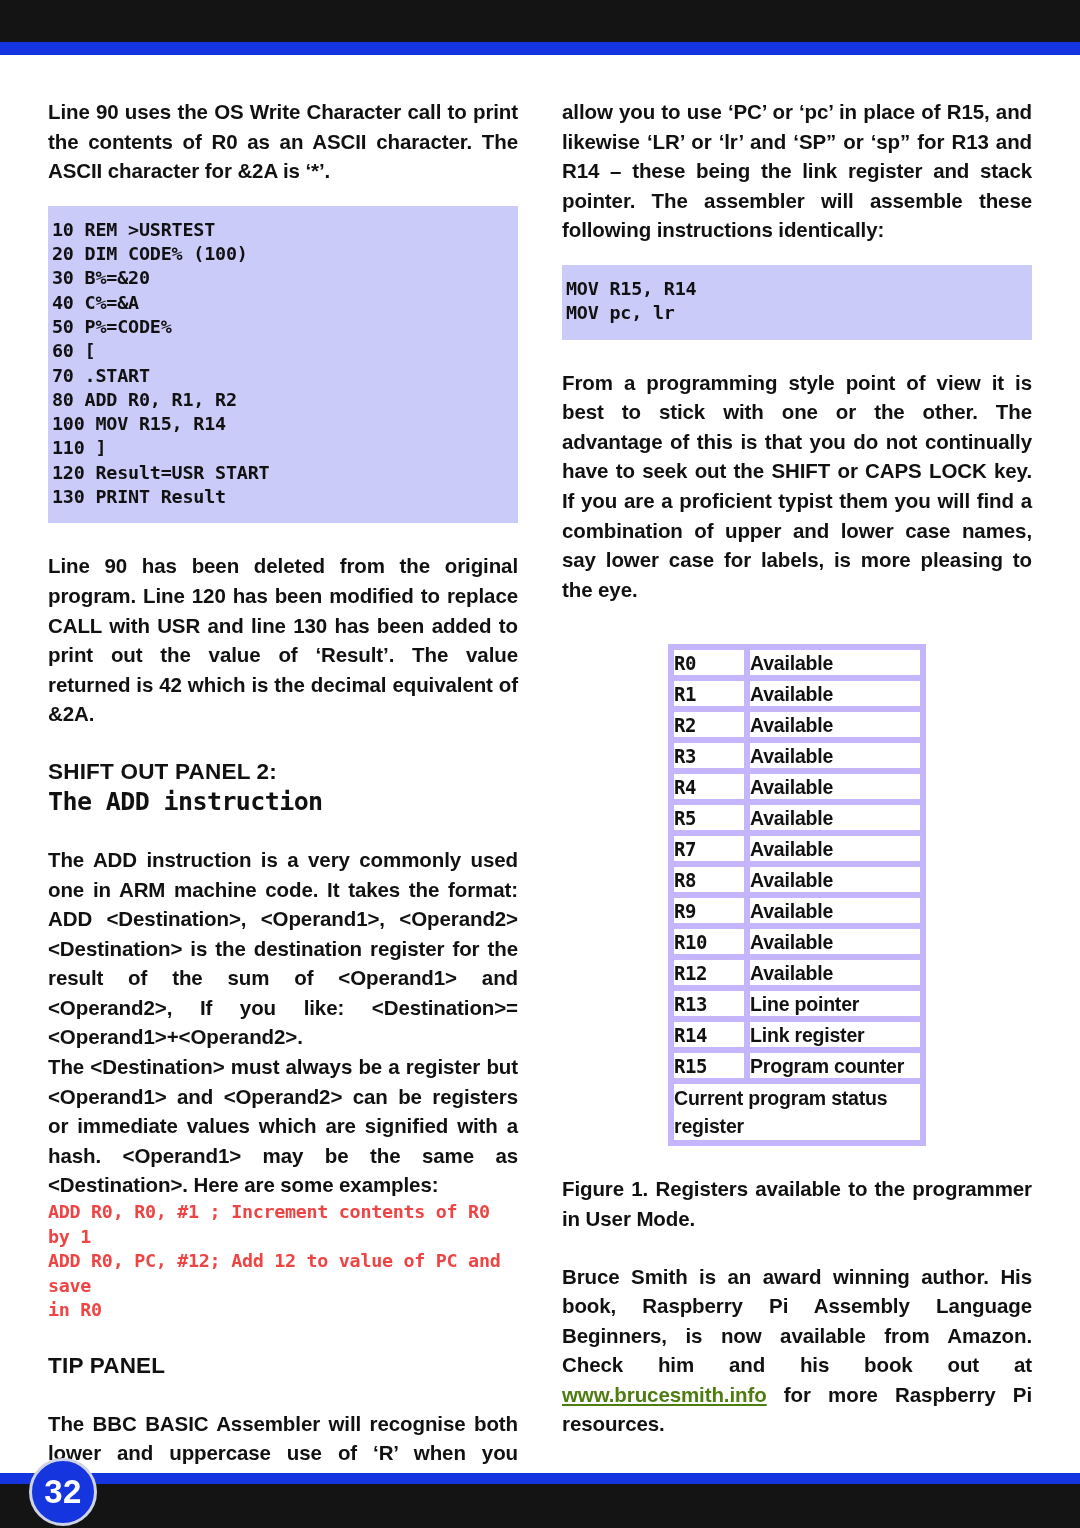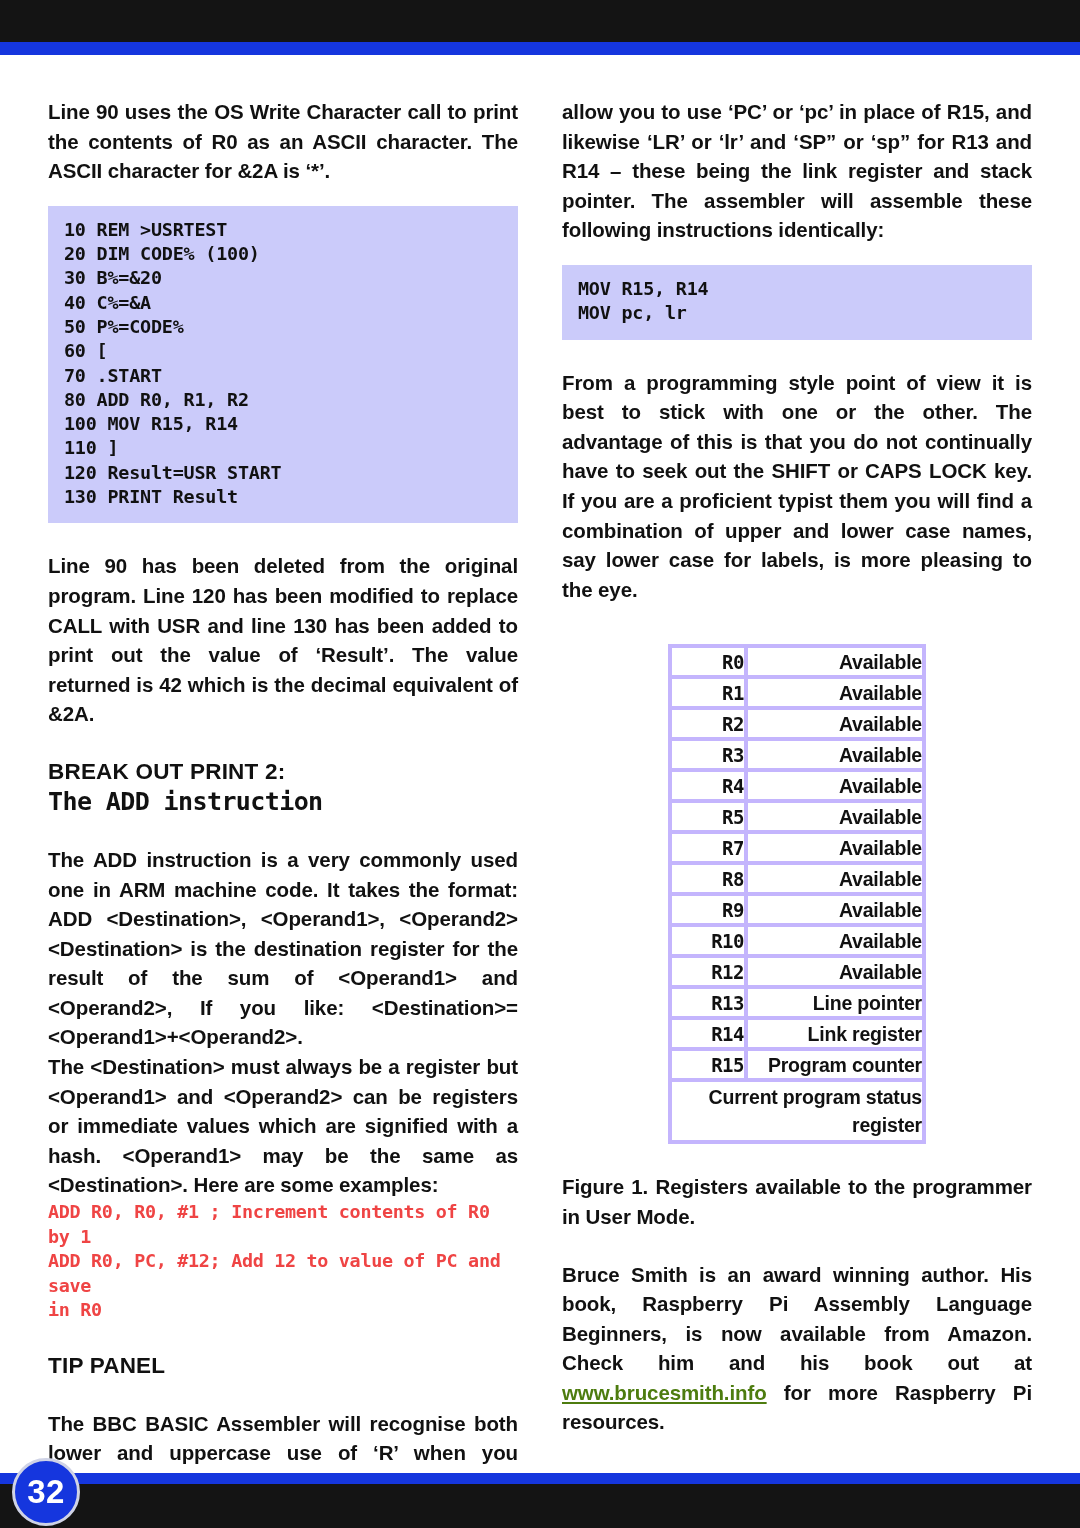--- a/index.html
+++ b/index.html
@@ -30,21 +30,21 @@
     width: 1080px; height: 11px;
     background: #1536DE;
   }
   .botbar-black {
     position: absolute; top: 1484px; left: 0;
     width: 1080px; height: 44px;
     background: #141414;
   }
   .page-number {
     position: absolute;
-    left: 12px; top: 1458px;
+    left: 29px; top: 1458px;
     width: 68px; height: 68px;
     border-radius: 50%;
     background: #1536DE;
     border: 3px solid #cfd3e6;
     color: #ffffff;
     font-size: 33px;
     font-weight: bold;
     display: flex;
     align-items: center;
     justify-content: center;
@@ -99,21 +99,21 @@
   }
 
   
   .code-block {
     background: #CBCBFA;
     font-family: "DejaVu Sans Mono", monospace;
     font-weight: bold;
     font-size: 18.4px;
     line-height: 24.3px;
     color: #111111;
-    padding: 12px 16px 14px 16px;
+    padding: 12px 16px 14px 4px;
     white-space: pre;
     letter-spacing: -0.2px;
   }
   .code-inline {
     font-family: "DejaVu Sans Mono", monospace;
     font-weight: bold;
     font-size: 18.4px;
     line-height: 24.5px;
     color: #ef4444;
     white-space: pre-wrap;
@@ -125,23 +125,23 @@
     display: flex;
     justify-content: center;
   }
   table.registers {
     border-collapse: collapse;
     width: 258px;
     border: 3px solid #111111;
     table-layout: fixed;
   }
   table.registers td {
-    border: 4px solid #c4b5fd;
+    border: 6px solid #c4b5fd;
     height: 31px;
-    text-align: right;
+    text-align: left;
     vertical-align: middle;
     font-size: 19.5px;
     font-weight: bold;
     padding: 0;
     line-height: 22px;
   }
   table.registers td.reg {
     width: 76px;
     font-family: "DejaVu Sans Mono", monospace;
     font-size: 19px;
@@ -190,21 +190,21 @@
 110 ]
 120 Result=USR START
 130 PRINT Result</div>
 
     <div class="gap-md"></div>
 
     <p class="body">Line 90 has been deleted from the original program. Line 120 has been modified to replace CALL with USR and line 130 has been added to print out the value of ‘Result’. The value returned is 42 which is the decimal equivalent of &amp;2A.</p>
 
     <div class="gap-md"></div>
 
-    <h2 class="heading">BREAK OUT PRINT 2:</h2>
+    <h2 class="heading">SHIFT OUT PANEL 2:</h2>
     <div class="subheading">The ADD instruction</div>
 
     <div class="gap-md"></div>
 
     <p class="body">The ADD instruction is a very commonly used one in ARM machine code. It takes the format: ADD &lt;Destination&gt;, &lt;Operand1&gt;, &lt;Operand2&gt; &lt;Destination&gt; is the destination register for the result of the sum of &lt;Operand1&gt; and &lt;Operand2&gt;, If you like: &lt;Destination&gt;=&lt;Operand1&gt;+&lt;Operand2&gt;.</p>
 
     <p class="body">The &lt;Destination&gt; must always be a register but &lt;Operand1&gt; and &lt;Operand2&gt; can be registers or immediate values which are signified with a hash. &lt;Operand1&gt; may be the same as &lt;Destination&gt;. Here are some examples:</p>
 
     <div class="code-inline">ADD R0, R0, #1 ; Increment contents of R0 by 1
 ADD R0, PC, #12; Add 12 to value of PC and save

